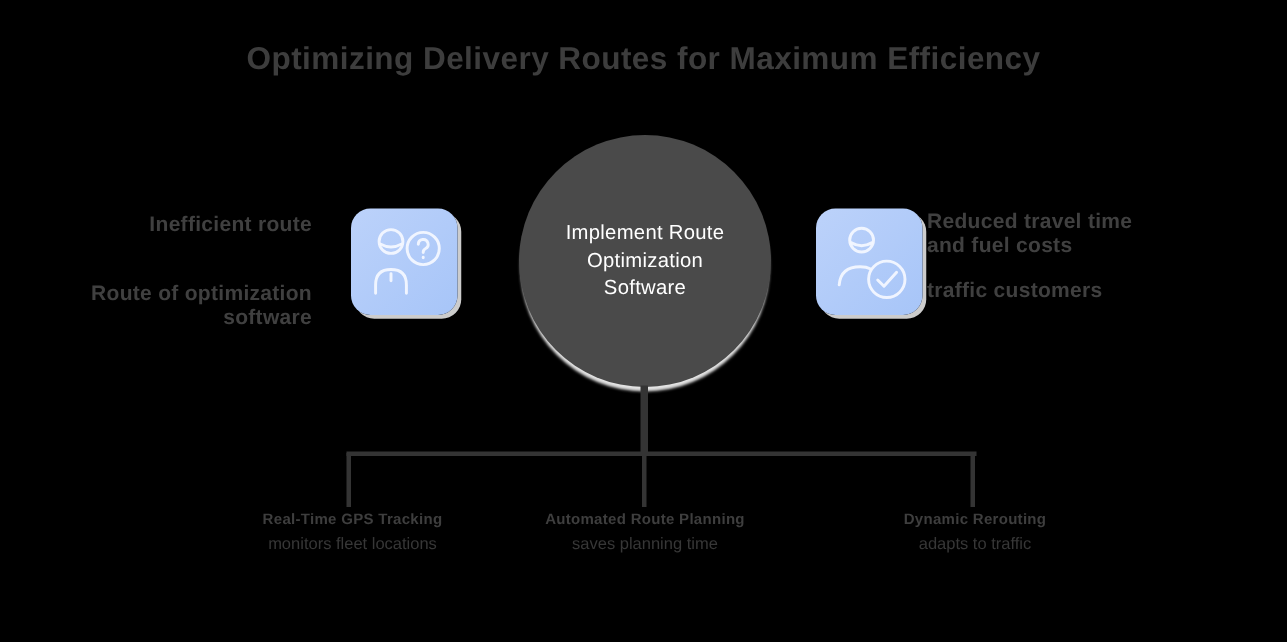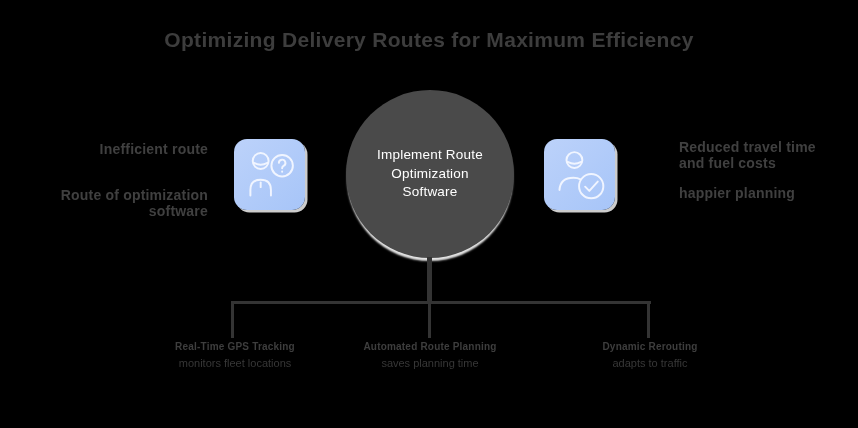--- a/index.html
+++ b/index.html
@@ -41,21 +41,21 @@
   .icon-tile svg{width:56px;height:56px;}
   .icon-tile svg *{
     fill:none;stroke:var(--icon_stroke,#f3f7ff);
     stroke-width:2.1;stroke-linecap:round;stroke-linejoin:round;opacity:.95;
   }
   
   .side-text{position:absolute;color:var(--side_text,#404040);
     font-size:14px;font-weight:700;line-height:16px;letter-spacing:.2px;}
   .side-text div{white-space:nowrap;}
   .side-left{right:650px;text-align:right;}
-  .side-right{left:679px;text-align:left;}
+  .side-right{left:618px;text-align:left;}
   #left-item-1{top:141px;}
   #left-item-2{top:187px;}
   #right-item-1{top:139px;}
   #right-item-2{top:185px;}
   
   .conn{position:absolute;background:var(--connector,#343434);}
   #conn-root{left:427px;top:257px;width:5px;height:47px;}
   #conn-h{left:231px;top:301px;width:420px;height:3px;}
   .conn.stub{width:3px;top:302px;height:36px;}
   #stub-1{left:231px;}
@@ -117,21 +117,21 @@
       <circle cx="42" cy="42" r="13"></circle>
       <path d="M35.5,42.5 l4.5,4.5 l9,-10"></path>
     </svg>
   </div>
 
   <div class="side-text side-right" id="right-item-1">
     <div>Reduced travel time</div>
     <div>and fuel costs</div>
   </div>
   <div class="side-text side-right" id="right-item-2">
-    <div>happier planning</div>
+    <div>traffic customers</div>
   </div>
 
   <div class="conn" id="conn-root"></div>
   <div class="conn" id="conn-h"></div>
   <div class="conn stub" id="stub-1"></div>
   <div class="conn stub" id="stub-2"></div>
   <div class="conn stub" id="stub-3"></div>
 
   <div class="child" id="child-1">
     <div class="label">Real-Time GPS Tracking</div>

